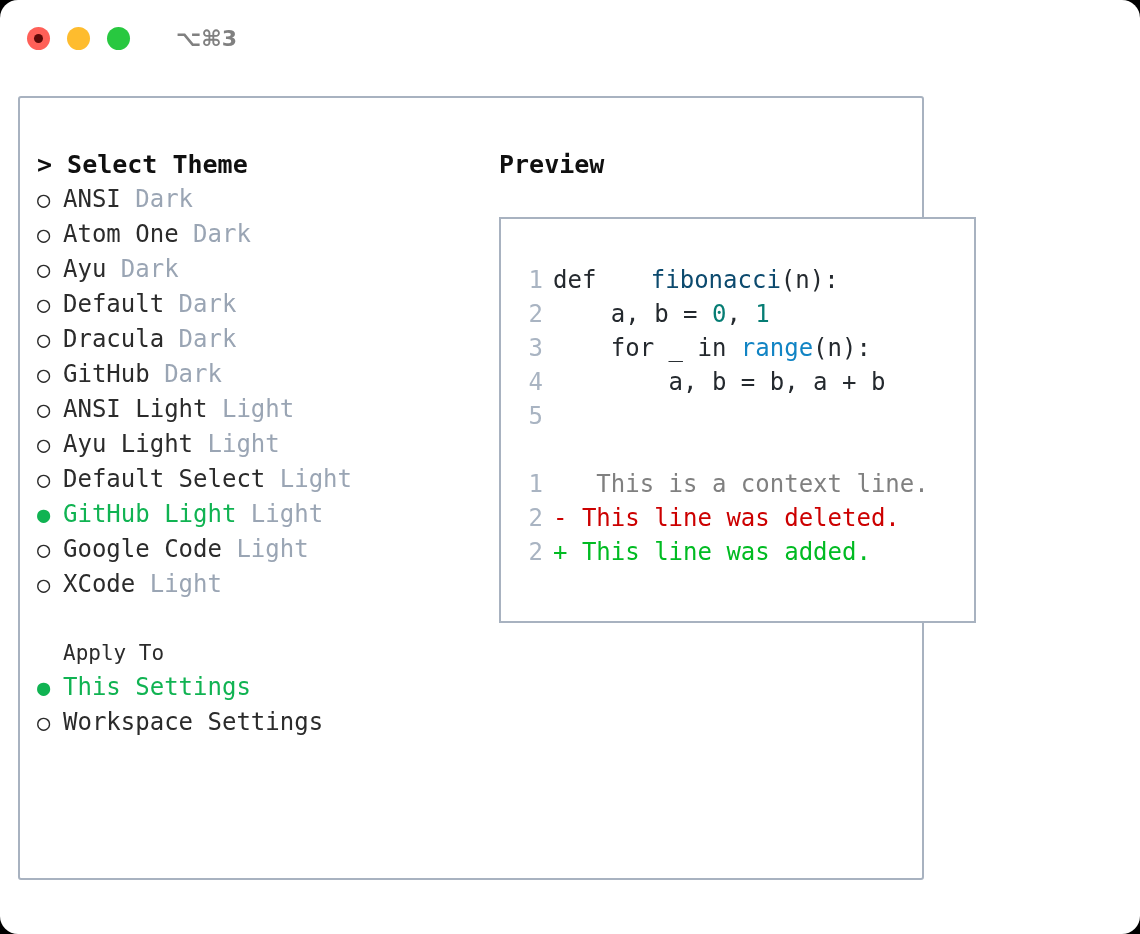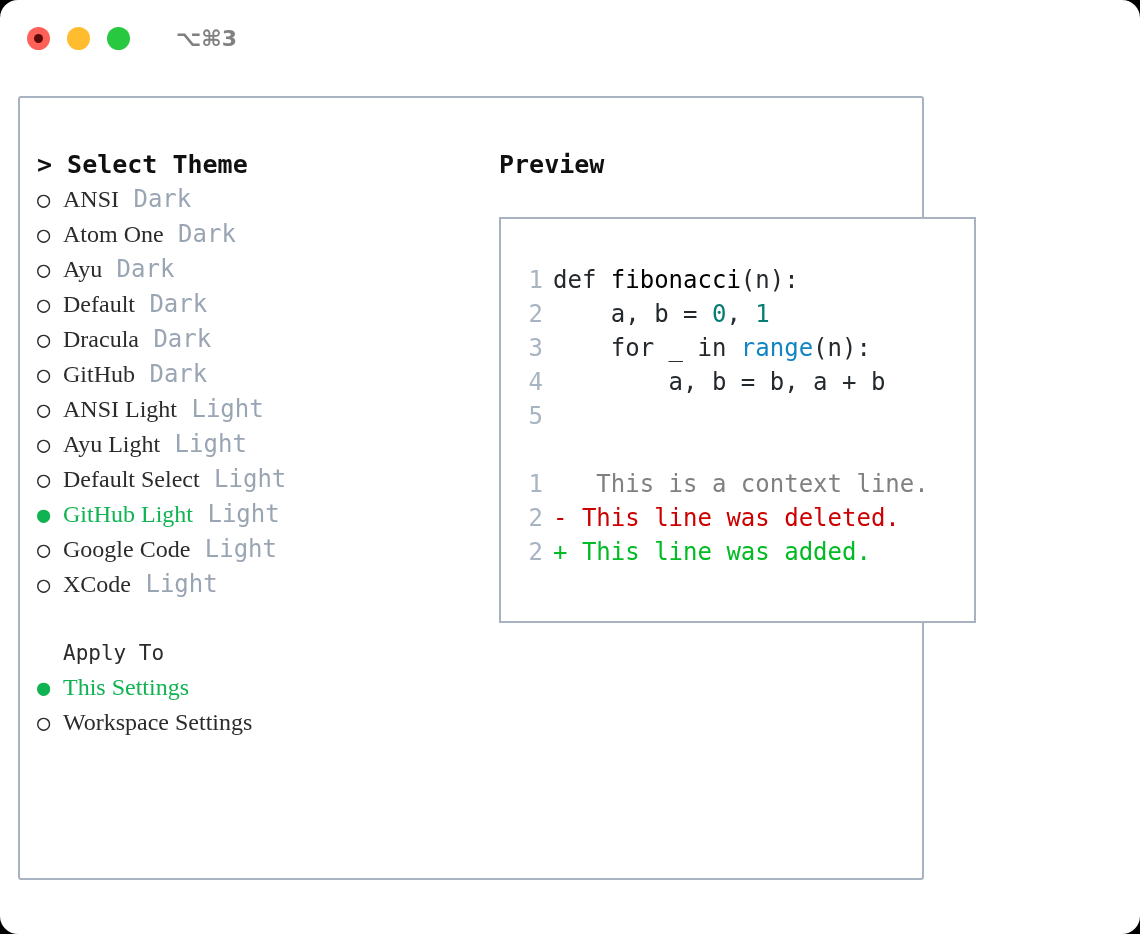--- a/index.html
+++ b/index.html
@@ -88,21 +88,21 @@
     white-space: pre;
   }
   .bullet {
     width: 26px;
     flex: 0 0 26px;
     font-size: 22px;
     color: #2b2b2b;
     line-height: 34px;
   }
   .opt-row.selected .bullet { color: #10b352; }
-  .opt-label { color: #2b2b2b; font-family: Liberation Serif, serif; }
+  .opt-label { color: #2b2b2b; }
   .opt-row.selected .opt-label { color: #10b352; }
   .opt-tag { color: #9aa5b4; }
 
   .section-gap { height: 34px; }
 
   .apply-head {
     font-size: 21px;
     color: #2b2b2b;
     line-height: 34px;
     padding-left: 26px;
@@ -145,21 +145,21 @@
     white-space: pre;
   }
   .lineno {
     width: 30px;
     flex: 0 0 30px;
     text-align: right;
     color: #a9b4c2;
     margin-right: 10px;
   }
   .code-text { color: #24292e; }
-  .tok-fn   { color: #000000; }
+  .tok-fn   { color: #0c4a6e; margin-left: 40px; }
   .tok-num  { color: #067d74; }
   .tok-call { color: #1184c4; }
   .blank-line { height: 34px; }
 
   .diff-ctx { color: #808080; }
   .diff-del { color: #cc0000; }
   .diff-add { color: #00bb22; }
 </style>
 </head>
 <body>

